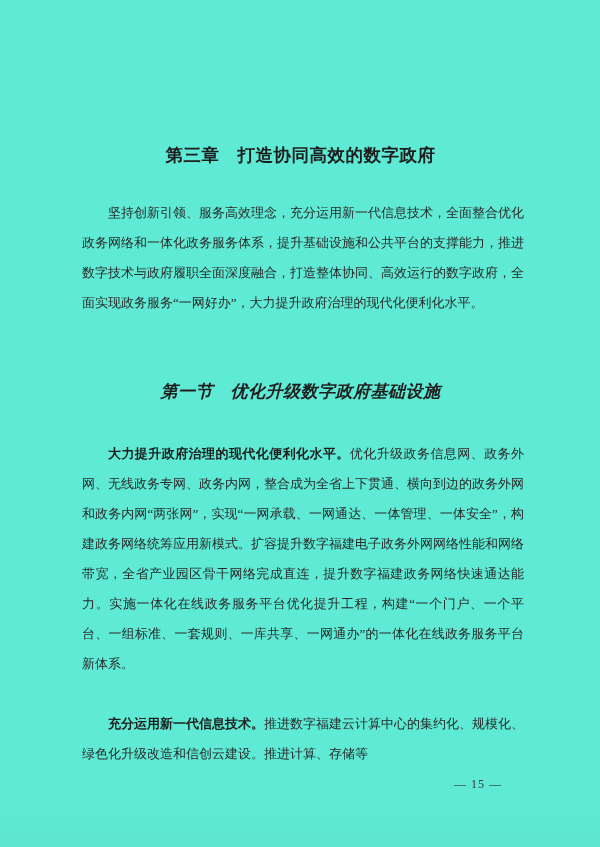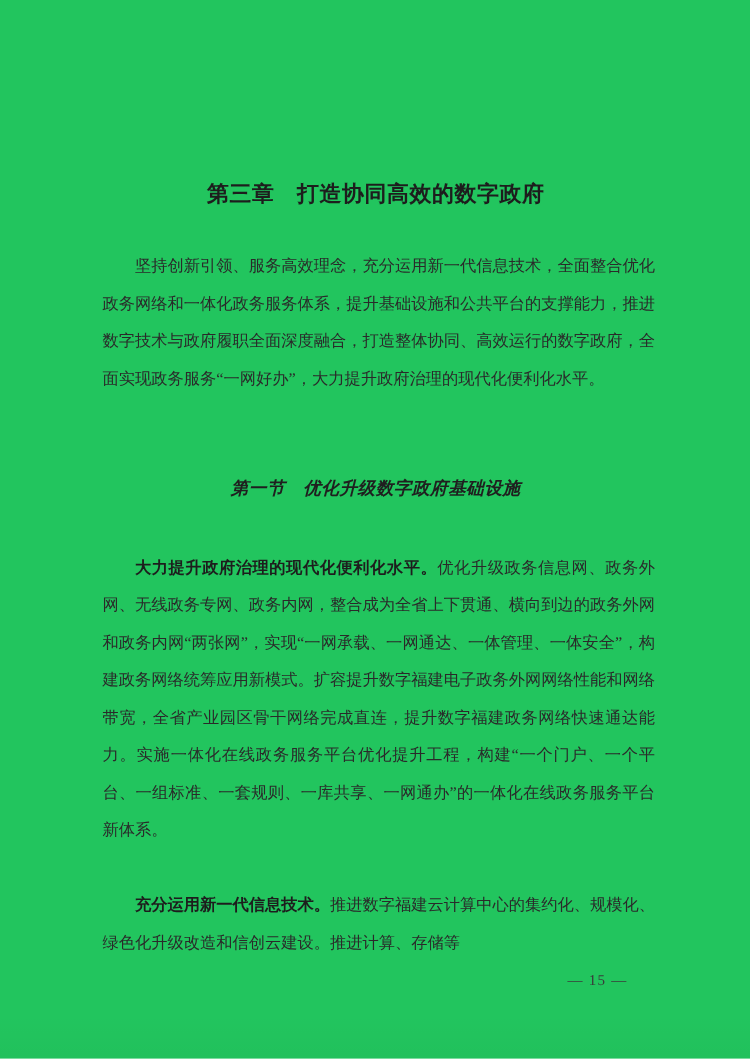--- a/index.html
+++ b/index.html
@@ -4,21 +4,21 @@
 <style>
   html, body {
     margin: 0;
     padding: 0;
     background: #ffffff;
   }
   .page {
     position: relative;
     width: 600px;
     height: 847px;
-    background: #22c55e;
+    background: #5eead4;
     overflow: hidden;
     font-family: "Liberation Serif", "DejaVu Serif", serif;
     color: #262626;
   }
   .chapter-title {
     position: absolute;
     top: 140px;
     left: 80px;
     width: 441px;
     margin: 0;
@@ -46,21 +46,21 @@
   .section-title {
     position: absolute;
     top: 377px;
     left: 80px;
     width: 441px;
     margin: 0;
     text-align: center;
     font-family: "Liberation Serif", "DejaVu Serif", serif;
     font-style: italic;
     font-weight: 700;
-    font-size: 14px;
+    font-size: 17px;
     line-height: 30px;
     color: #1f1f1f;
     letter-spacing: 0.5px;
   }
   .pos-p2 { top: 439px; }
   .pos-p3 { top: 709px; }
   .lead {
     font-family: "Liberation Sans", "DejaVu Sans", sans-serif;
     font-weight: 700;
     color: #1d1d1d;

